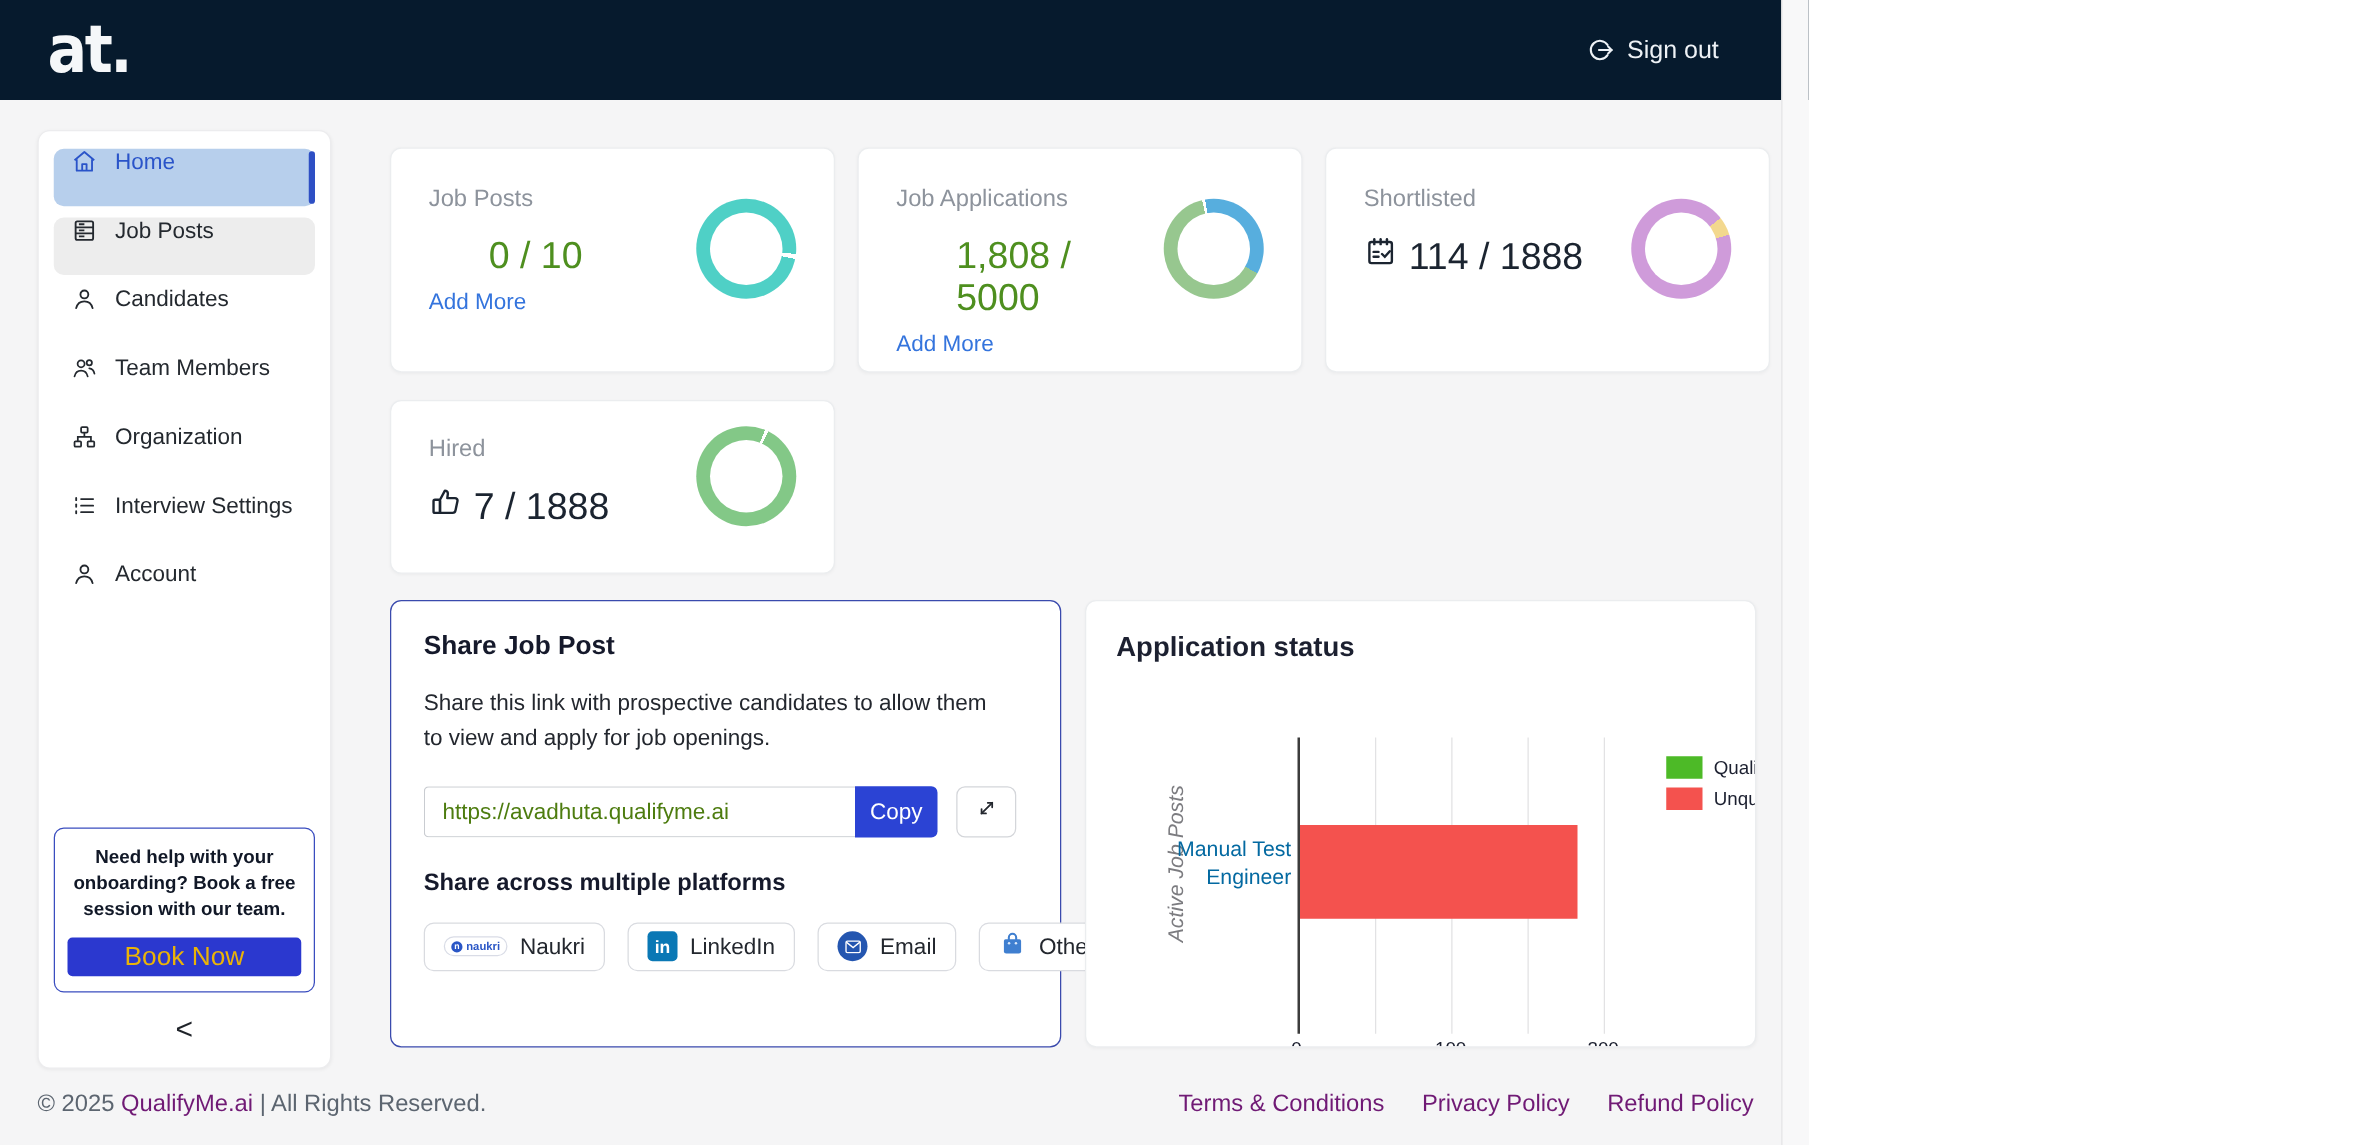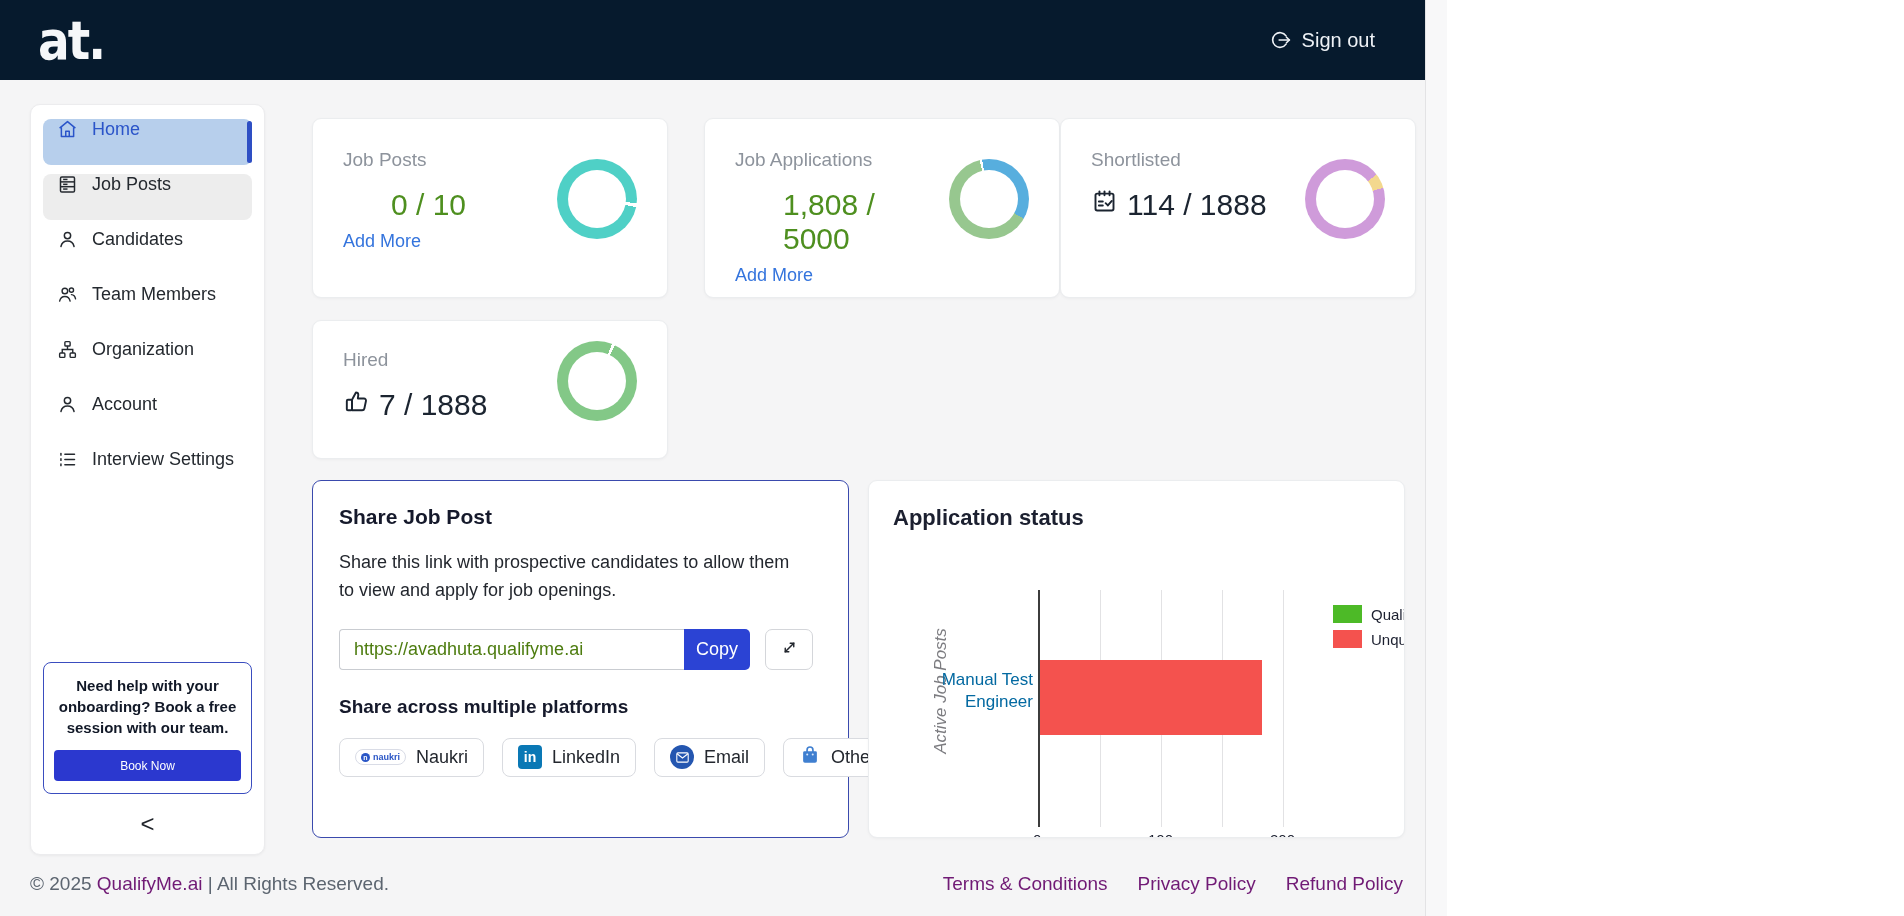--- a/index.html
+++ b/index.html
@@ -22,22 +22,22 @@
              display:flex; flex-direction:column; padding:14px 12px 12px; }
   .nav-item { display:flex; gap:14px; height:46px; padding:0 14px; border-radius:8px;
               font-size:18px; color:#24292f; margin-bottom:9px; cursor:pointer; position:relative; }
   .nav-item svg { flex:0 0 auto; }
   .nav-item.active { background:#b7cfec; color:#2a54c9; }
   .nav-item.active::after { content:""; position:absolute; right:0; top:2px; bottom:2px; width:5px; background:#2e4fc4; border-radius:4px; }
   .nav-item.hovered { background:#ededed; }
   .sidebar-spacer { flex:1; }
   .onboard-box { border:1.6px solid #3a4dbf; border-radius:8px; padding:12px 10px 12px; text-align:center; }
   .onboard-text { font-size:15px; line-height:1.4; color:#111827; font-weight:700; }
-  .booknow-btn { margin-top:12px; width:100%; height:31px; background:#2b38cf; color:#ffffff; border:none; border-radius:4px;
-                 font-size:12px; font-family:inherit; cursor:pointer; }
+  .booknow-btn { margin-top:12px; width:100%; height:31px; background:#2b38cf; color:#eab308; border:none; border-radius:4px;
+                 font-size:21px; font-family:inherit; cursor:pointer; }
   .collapse-row { text-align:center; padding:16px 0 4px; color:#1f2329; font-size:24px; cursor:pointer; }
 
   
   .card { position:absolute; background:#fff; border:1px solid #ebedef; border-radius:9px; box-shadow:0 1px 3px rgba(0,0,0,.04); }
   .stat-card { width:356px; height:180px; padding:30px 30px 0 30px; display:flex; justify-content:space-between; }
   .stat-label { color:#8d939c; font-size:19px; }
   .stat-value { margin-top:17px; font-size:30px; color:#1b2430; display:flex; align-items:center; gap:9px; }
   .stat-value.green { color:#4e8f1f;margin-left:48px; }
   .stat-link { margin-top:9px; color:#3474dd; font-size:18px; cursor:pointer; display:inline-block; }
   .donut { width:80px; height:80px; border-radius:50%; position:relative; margin-top:10px; }
@@ -161,59 +161,59 @@
             <rect x="3" y="16" width="6" height="5" rx="1"></rect>
             <rect x="15" y="16" width="6" height="5" rx="1"></rect>
           <path d="M12 8 V12 M6 16 V12 H18 V16"></path>
         </svg>
       </span>
       <span>Organization</span>
     </div>
     <div class="nav-item">
       <span>
         <svg width="21" height="21" viewBox="0 0 24 24" fill="none" stroke="#24292f" stroke-width="1.7" stroke-linecap="round">
-          <circle cx="12" cy="7.5" r="3.6"></circle>
-            <path d="M4.5 20 C5.5 15.8 8.5 13.8 12 13.8 C15.5 13.8 18.5 15.8 19.5 20"></path>
-        </svg>
-      </span>
-      <span>Account</span>
-    </div>
-    <div class="nav-item">
-      <span>
-        <svg width="21" height="21" viewBox="0 0 24 24" fill="none" stroke="#24292f" stroke-width="1.7" stroke-linecap="round">
           <line x1="9" y1="6" x2="20" y2="6"></line>
             <line x1="9" y1="12" x2="20" y2="12"></line>
             <line x1="9" y1="18" x2="20" y2="18"></line>
           <line x1="4.5" y1="5" x2="4.5" y2="7"></line>
             <line x1="4.5" y1="11" x2="4.5" y2="13"></line>
             <line x1="4.5" y1="17" x2="4.5" y2="19"></line>
         </svg>
       </span>
       <span>Interview Settings</span>
     </div>
+    <div class="nav-item">
+      <span>
+        <svg width="21" height="21" viewBox="0 0 24 24" fill="none" stroke="#24292f" stroke-width="1.7" stroke-linecap="round">
+          <circle cx="12" cy="7.5" r="3.6"></circle>
+            <path d="M4.5 20 C5.5 15.8 8.5 13.8 12 13.8 C15.5 13.8 18.5 15.8 19.5 20"></path>
+        </svg>
+      </span>
+      <span>Account</span>
+    </div>
 
     <div class="sidebar-spacer"></div>
 
     <div class="onboard-box">
       <div class="onboard-text">Need help with your onboarding? Book a free session with our team.</div>
       <button class="booknow-btn">Book Now</button>
     </div>
     <div class="collapse-row">&lt;</div>
   </div>
 
   <div class="card stat-card" style="left:312px; top:118px;">
     <div>
       <div class="stat-label">Job Posts</div>
       <div class="stat-value green">0 / 10</div>
       <span class="stat-link">Add More</span>
     </div>
     <div class="donut" style="background: conic-gradient(from 96deg, rgb(255, 255, 255) 0deg, rgb(255, 255, 255) 1.6%, rgb(79, 208, 198) 1.6%, rgb(79, 208, 198) 100%);"></div>
   </div>
 
-  <div class="card stat-card" style="left:704px; top:118px;">
+  <div class="card stat-card" style="left:686px; top:118px;">
     <div>
       <div class="stat-label">Job Applications</div>
       <div class="stat-value green">1,808 / 5000</div>
       <span class="stat-link">Add More</span>
     </div>
     <div class="donut" style="background: conic-gradient(from -10deg, rgb(87, 174, 222) 0deg, rgb(87, 174, 222) 36%, rgb(151, 199, 143) 36%, rgb(151, 199, 143) 99%, rgb(255, 255, 255) 99%);"></div>
   </div>
 
   <div class="card stat-card" style="left:1060px; top:118px;">
     <div>

